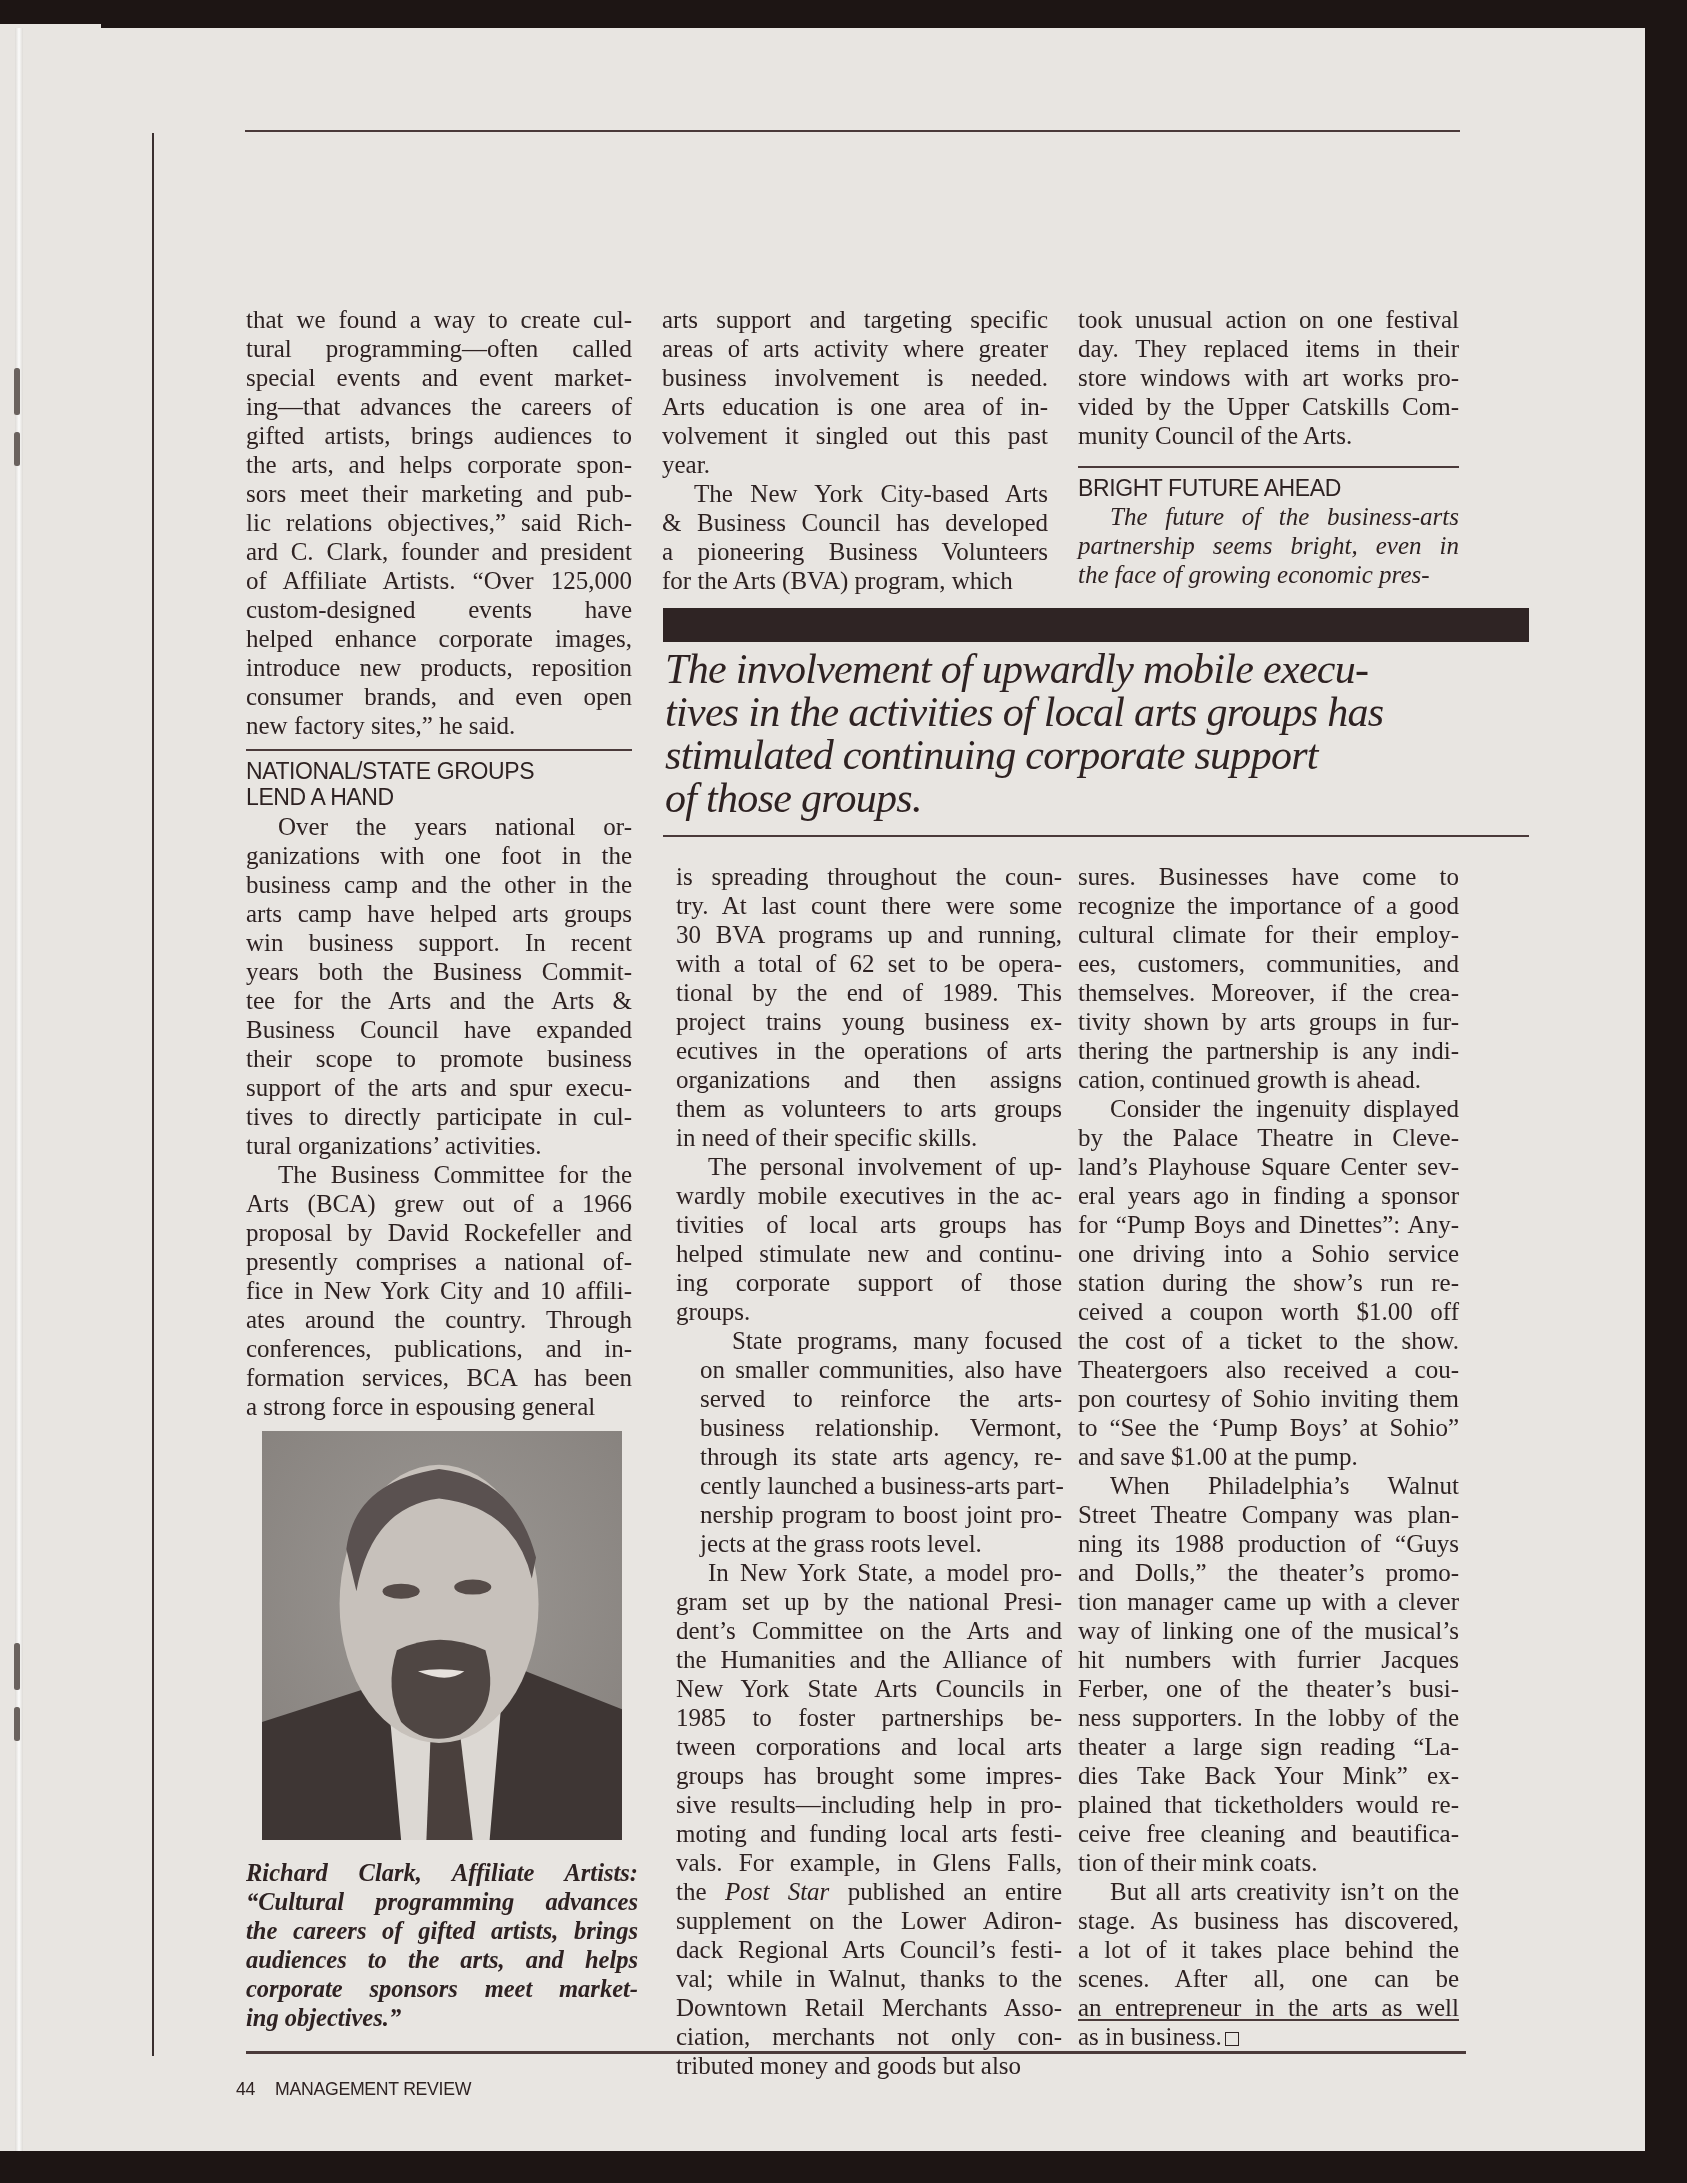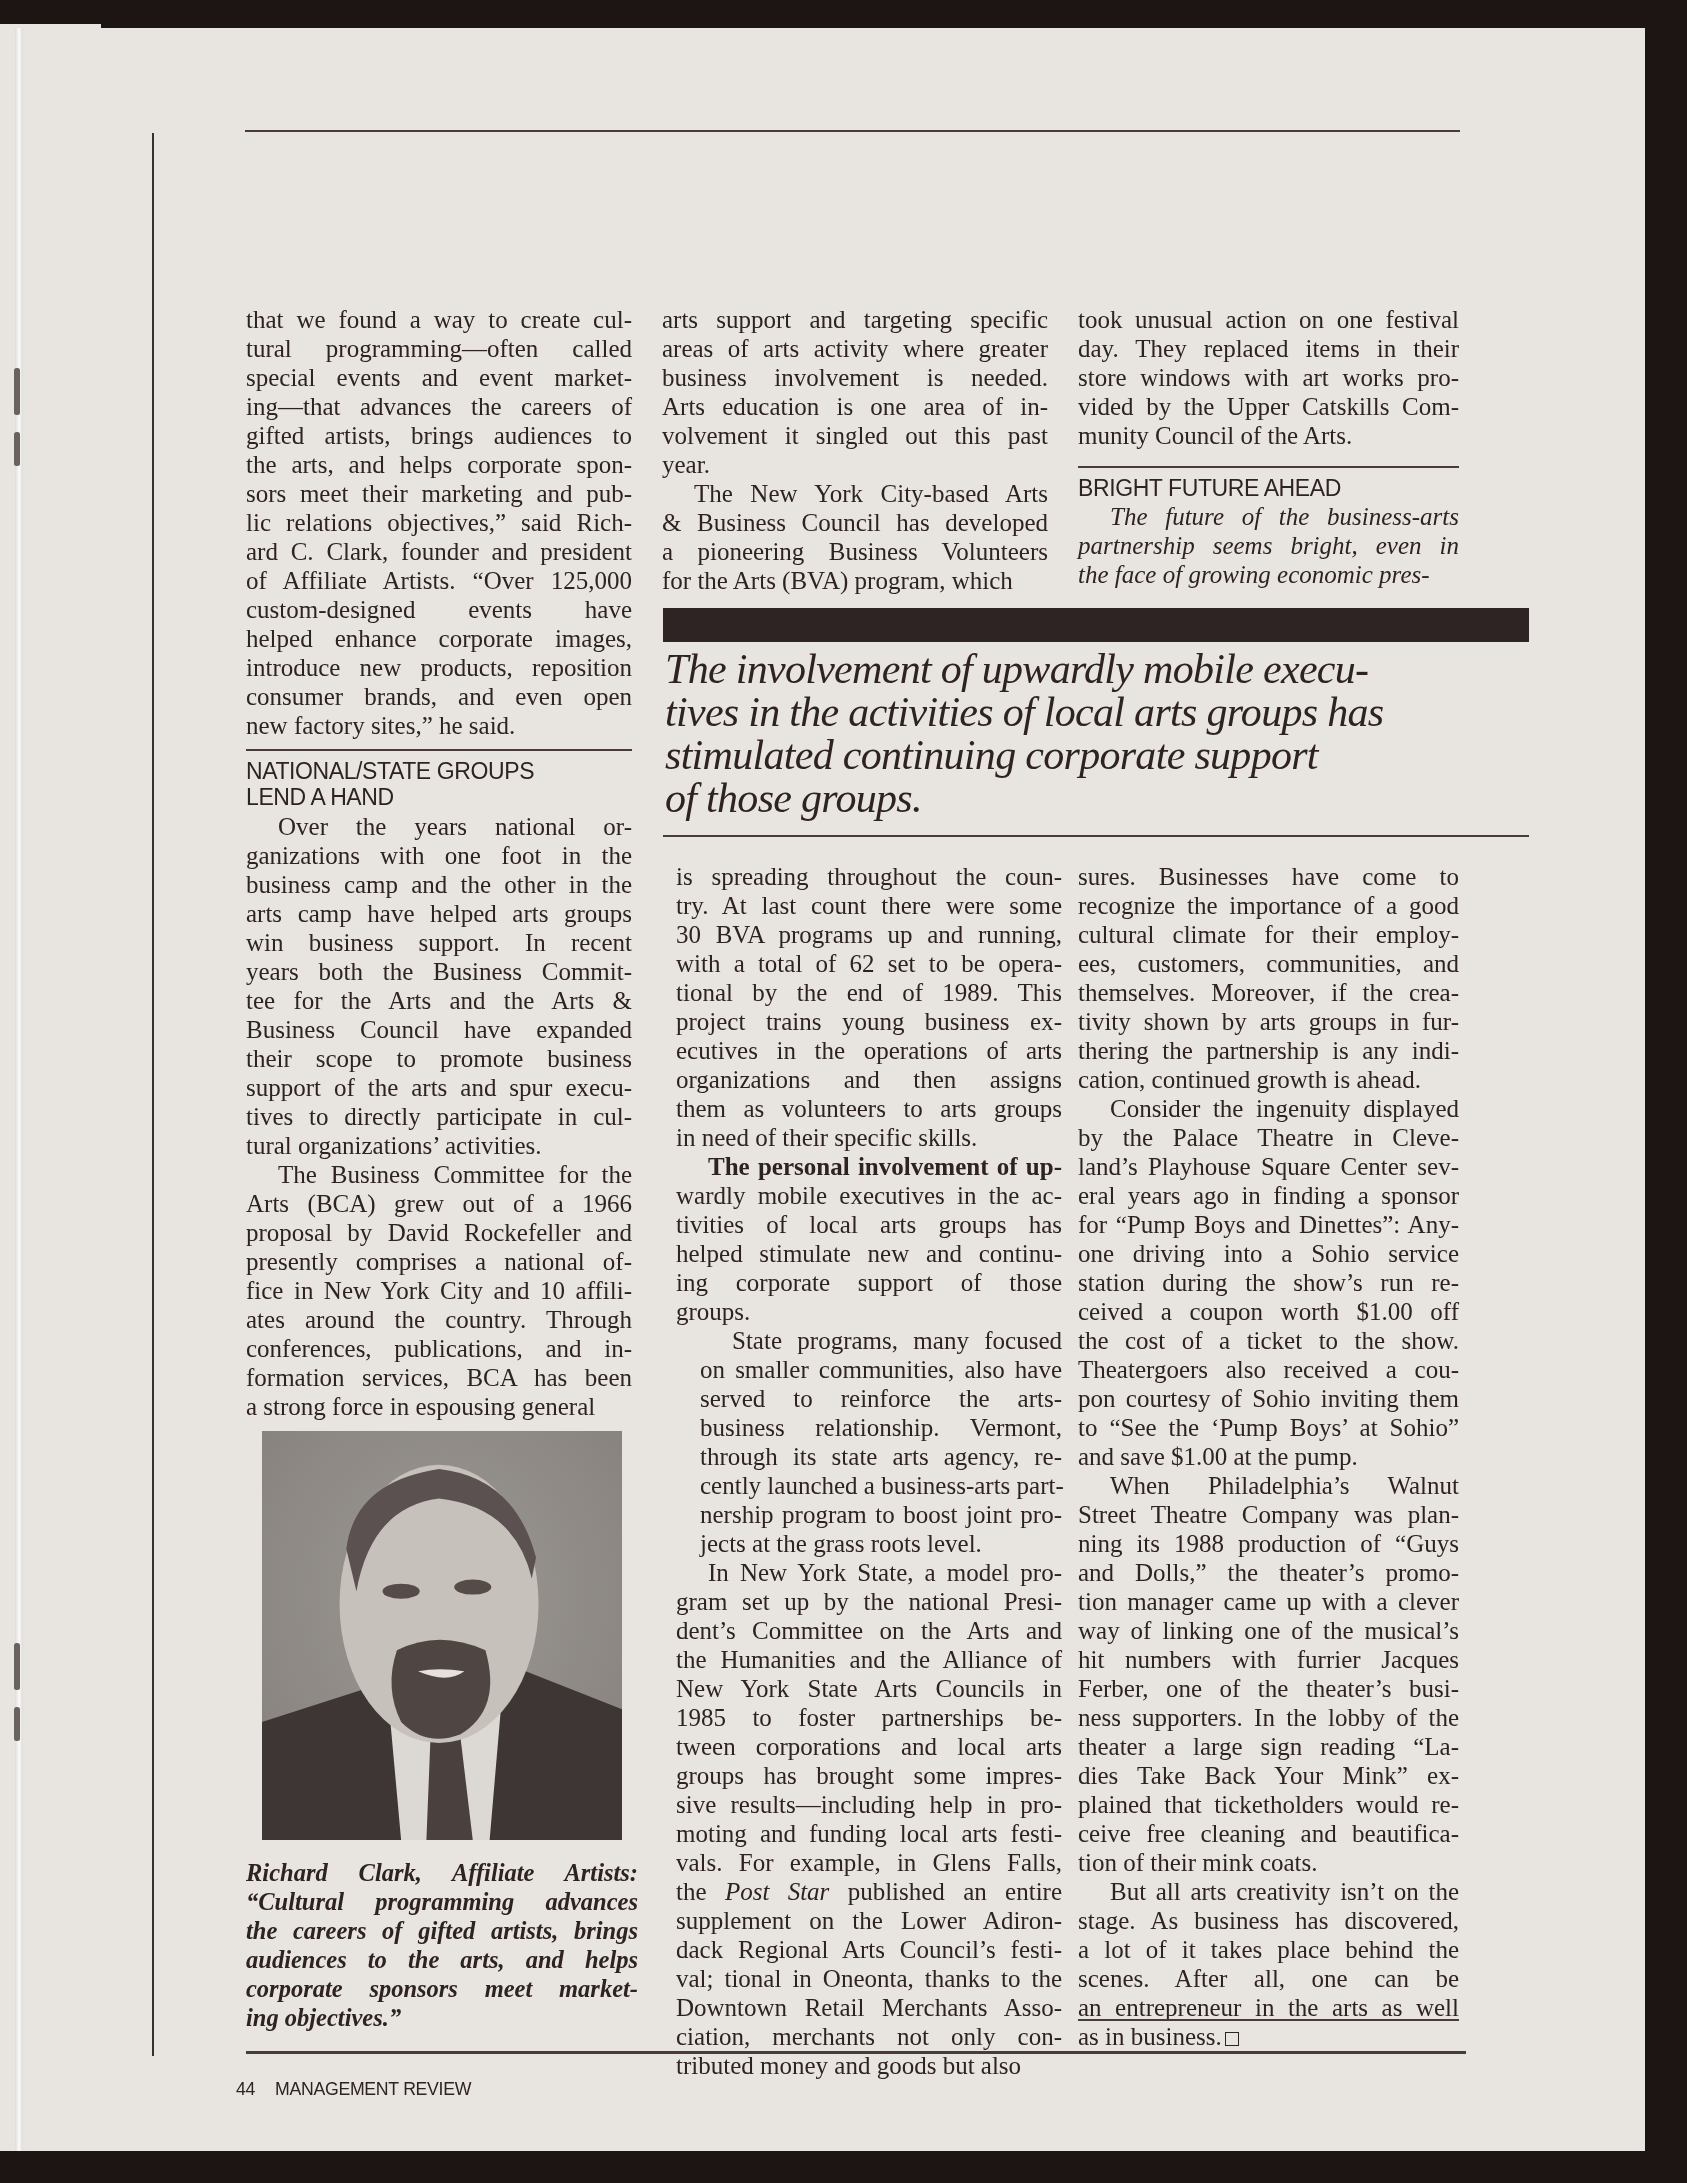--- a/index.html
+++ b/index.html
@@ -220,21 +220,21 @@
       <span class="line">30 BVA programs up and running,</span>
       <span class="line">with a total of 62 set to be opera-</span>
       <span class="line">tional by the end of 1989. This</span>
       <span class="line">project trains young business ex-</span>
       <span class="line">ecutives in the operations of arts</span>
       <span class="line">organizations and then assigns</span>
       <span class="line">them as volunteers to arts groups</span>
       <span class="line last">in need of their specific skills.</span>
     </p>
   <p class="" style="text-indent: 0px;">
-      <span class="line" style="padding-left: 32px; font-weight: bold;">The personal involvement of up-</span>
+      <span class="line" style="padding-left: 32px;">The personal involvement of up-</span>
       <span class="line">wardly mobile executives in the ac-</span>
       <span class="line">tivities of local arts groups has</span>
       <span class="line">helped stimulate new and continu-</span>
       <span class="line">ing corporate support of those</span>
       <span class="line last">groups.</span>
     </p>
   <p class="" style="text-indent: 0px; margin-left: 24px;">
       <span class="line" style="padding-left: 32px;">State programs, many focused</span>
       <span class="line">on smaller communities, also have</span>
       <span class="line">served to reinforce the arts-</span>
@@ -252,21 +252,21 @@
       <span class="line">New York State Arts Councils in</span>
       <span class="line">1985 to foster partnerships be-</span>
       <span class="line">tween corporations and local arts</span>
       <span class="line">groups has brought some impres-</span>
       <span class="line">sive results—including help in pro-</span>
       <span class="line">moting and funding local arts festi-</span>
       <span class="line">vals. For example, in Glens Falls,</span>
       <span class="line">the <em>Post Star</em> published an entire</span>
       <span class="line">supplement on the Lower Adiron-</span>
       <span class="line">dack Regional Arts Council’s festi-</span>
-      <span class="line">val; tional in Oneonta, thanks to the</span>
+      <span class="line">val; while in Walnut, thanks to the</span>
       <span class="line">Downtown Retail Merchants Asso-</span>
       <span class="line">ciation, merchants not only con-</span>
       <span class="line last">tributed money and goods but also</span>
     </p>
 </div>
 
 <div class="col" style="left:1078px;top:862px;width:381px;">
   <p style="text-indent: 0px;">
       <span class="line">sures. Businesses have come to</span>
       <span class="line">recognize the importance of a good</span>

